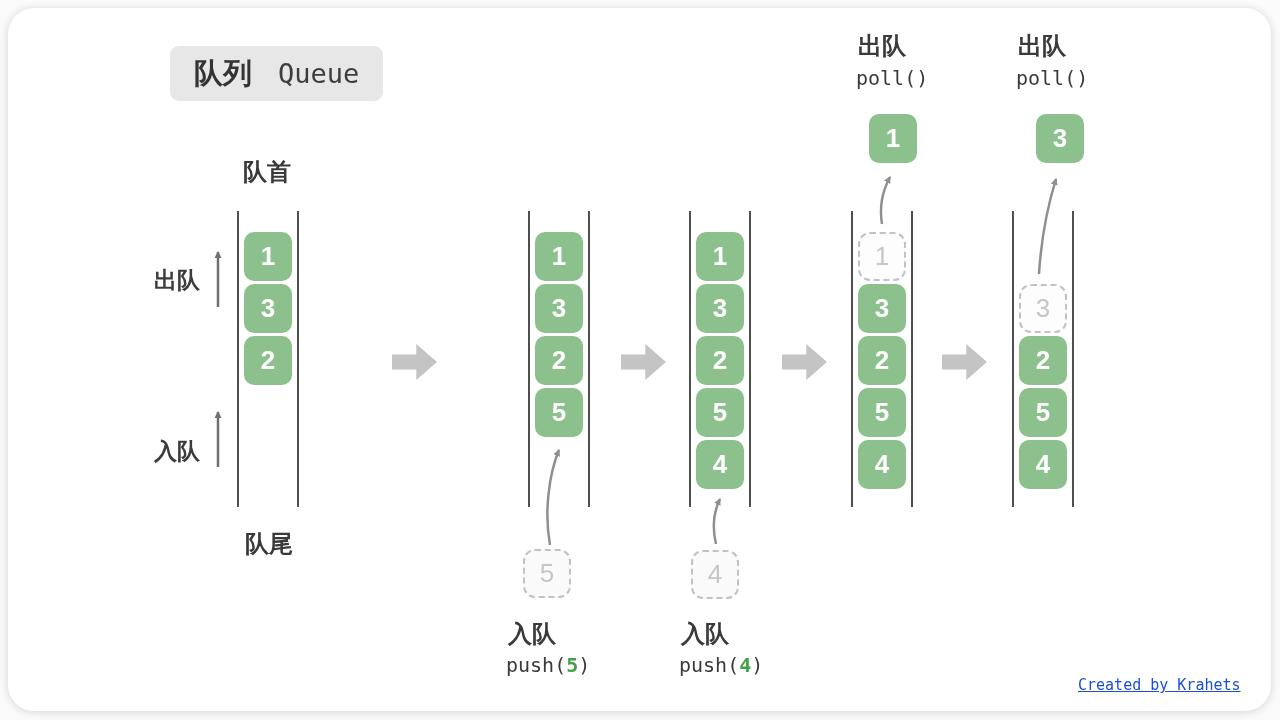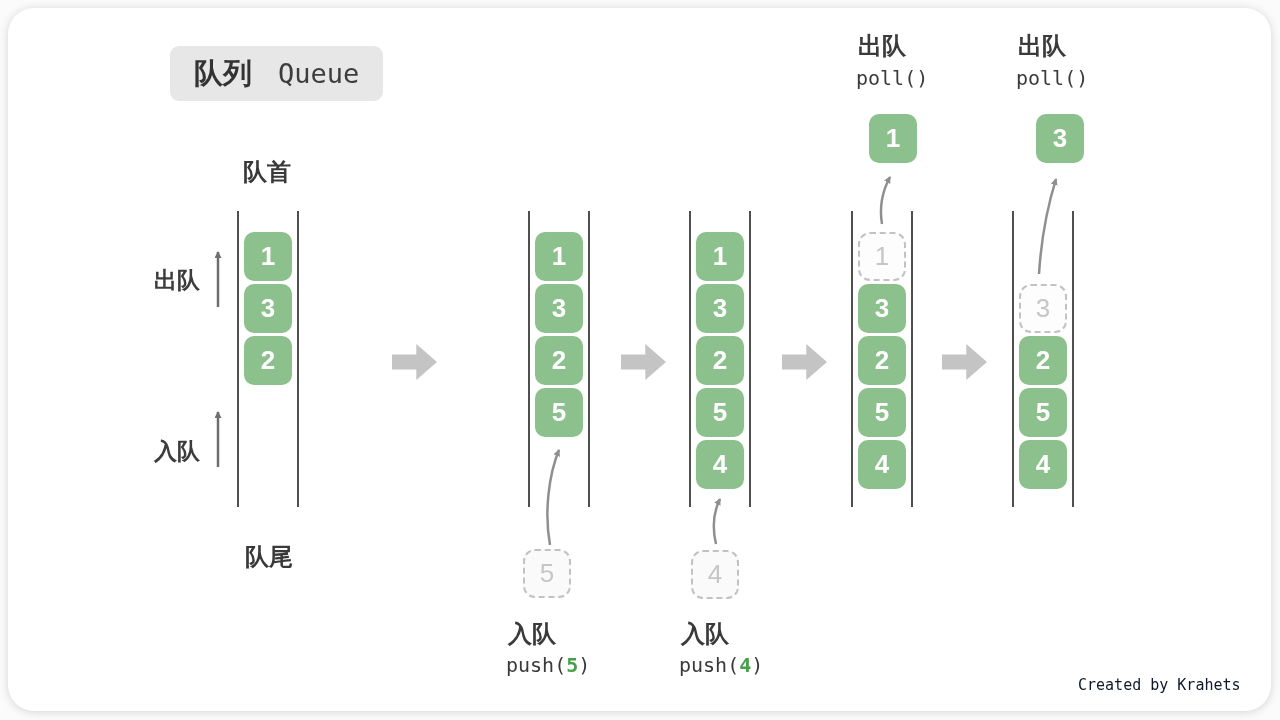--- a/index.html
+++ b/index.html
@@ -32,38 +32,38 @@
   
   .flow-arrow{position:absolute;top:344px;width:45px;height:36px;background:#c4c4c4;
     clip-path:polygon(0 29%,54% 29%,54% 0,100% 50%,54% 100%,54% 71%,0 71%);}
 
   
   .op-action{position:absolute;font-size:24px;font-weight:600;color:#3a3a3a;white-space:nowrap;}
   .op-code{position:absolute;font-size:20px;color:#3a3a3a;white-space:nowrap;
     font-family:"DejaVu Sans Mono","Liberation Mono",monospace;}
   .op-code .arg{color:#46a049;font-weight:bold;}
 
-  .watermark{position:absolute;left:1078px;top:676px;font-size:15px;color:#0f172a;
-    font-family:"DejaVu Sans Mono","Liberation Mono",monospace;}
+  .watermark{position:absolute;left:1078px;top:676px;font-size:15px;color:#1d4ed8;
+    font-family:"DejaVu Sans Mono","Liberation Mono",monospace;text-decoration:underline;}
 
   svg.overlay{position:absolute;left:0;top:0;pointer-events:none;}
 </style>
 </head>
 <body>
 
 <div class="canvas">
   <div class="panel"></div>
 
   <div class="title-badge">
     <span class="title-zh">队列</span>
     <span class="title-en">Queue</span>
   </div>
 
   <div class="lbl" style="left:243px;top:156px;">队首</div>
-  <div class="lbl" style="left:245px;top:541px;">队尾</div>
+  <div class="lbl" style="left:245px;top:528px;">队尾</div>
 
   <div class="side-lbl" style="left:154px;top:265px;">出队</div>
   <div class="side-lbl" style="left:154px;top:436px;">入队</div>
 
   <div class="column" style="left:237px;">
     <div class="vline l"></div>
     <div class="vline r"></div>
     <div class="cell" style="top:21px;">1</div>
     <div class="cell" style="top:73px;">3</div>
     <div class="cell" style="top:125px;">2</div>

